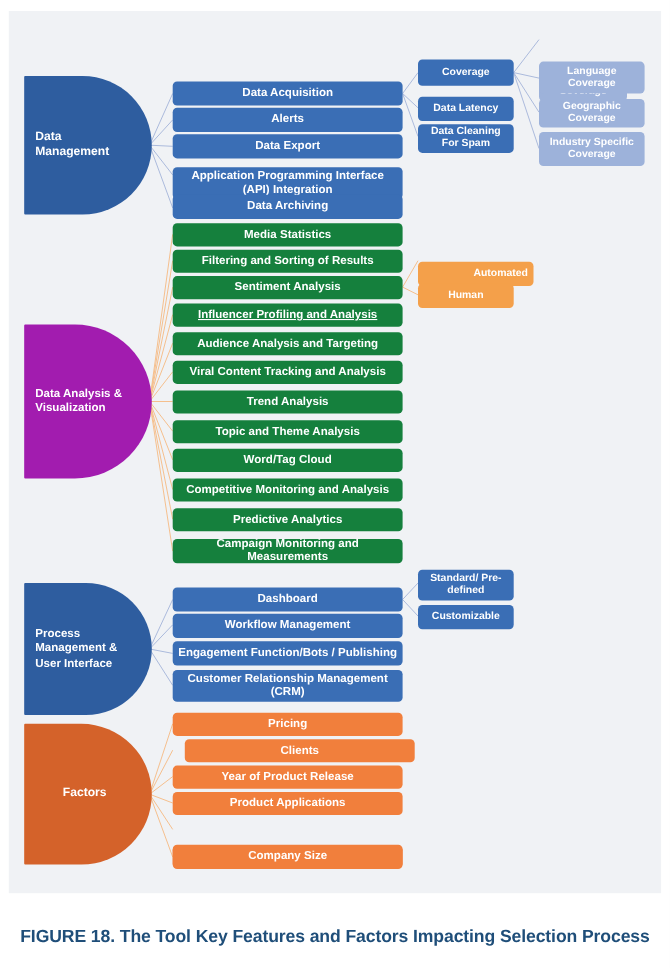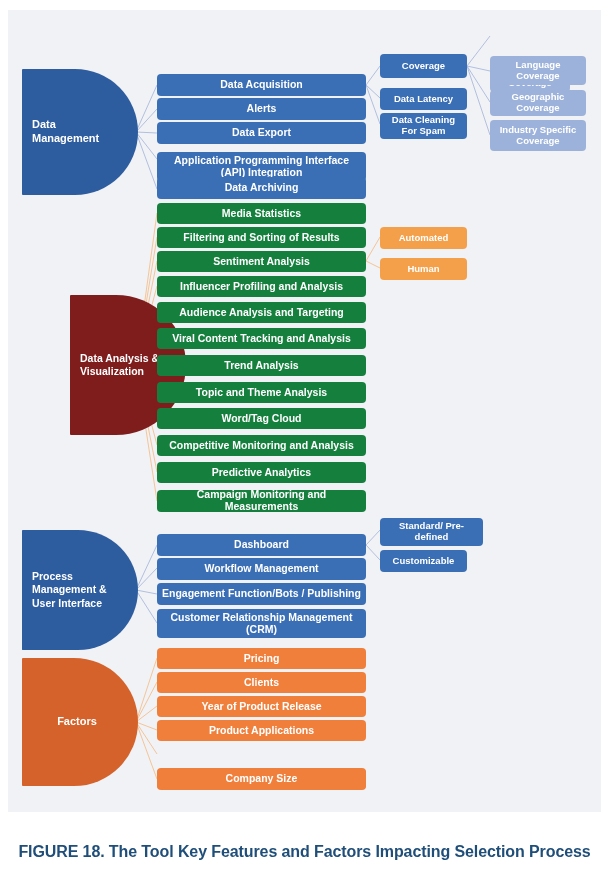--- a/index.html
+++ b/index.html
@@ -40,21 +40,21 @@
     position:absolute;
     box-sizing:border-box;
     display:flex;align-items:center;justify-content:center;
     text-align:left;
     color:#ffffff;font-weight:bold;
     line-height:1.25;
     border-radius:14px 999px 999px 14px;
     padding:4px 16px 4px 10px;
   }
   .hub-dm{background:#2e5d9f;}
-  .hub-dav{background:#7f1d1d;margin-left:48px;}
+  .hub-dav{background:#a21caf;}
   .hub-pm{background:#2e5d9f;}
   .hub-f{background:#d4622a;}
 
   .blue-main{background:#3a6eb5;font-size:10.5px;}
   .blue-mid{background:#3a6eb5;font-size:9.5px;}
   .blue-light{background:#9db2da;font-size:9.5px;}
   .orange-main{background:#15803d;font-size:10.5px;}
   .orange-mid{background:#f4a04a;font-size:9.5px;}
   .orange-dark{background:#f17f3c;font-size:10.5px;}
 
@@ -181,21 +181,21 @@
 
     <div class="node orange-main" style="left:149px;top:193px;width:209px;height:21px;">
       <span>Media Statistics</span>
     </div>
     <div class="node orange-main" style="left:149px;top:217px;width:209px;height:21px;">
       <span>Filtering and Sorting of Results</span>
     </div>
     <div class="node orange-main" style="left:149px;top:241px;width:209px;height:21px;">
       <span>Sentiment Analysis</span>
     </div>
-    <div class="node orange-main" style="left:149px;top:266px;width:209px;height:21px;">
+    <div class="node orange-main" style="left:149px;top:266px;width:209px;height:21px;text-decoration:underline;">
       <span>Influencer Profiling and Analysis</span>
     </div>
     <div class="node orange-main" style="left:149px;top:292px;width:209px;height:21px;">
       <span>Audience Analysis and Targeting</span>
     </div>
     <div class="node orange-main" style="left:149px;top:318px;width:209px;height:21px;">
       <span>Viral Content Tracking and Analysis</span>
     </div>
     <div class="node orange-main" style="left:149px;top:345px;width:209px;height:21px;">
       <span>Trend Analysis</span>
@@ -209,21 +209,21 @@
     <div class="node orange-main" style="left:149px;top:425px;width:209px;height:21px;">
       <span>Competitive Monitoring and Analysis</span>
     </div>
     <div class="node orange-main" style="left:149px;top:452px;width:209px;height:21px;">
       <span>Predictive Analytics</span>
     </div>
     <div class="node orange-main" style="left:149px;top:480px;width:209px;height:22px;">
       <span>Campaign Monitoring and Measurements</span>
     </div>
 
-    <div class="node orange-mid" style="left:372px;top:217px;width:87px;height:22px;">
+    <div class="node orange-mid" style="left:372px;top:228px;width:105px;height:22px;justify-content:flex-end;">
       <span>Automated</span>
     </div>
     <div class="node orange-mid" style="left:372px;top:248px;width:87px;height:22px;">
       <span>Human</span>
     </div>
 
     <div class="hub hub-pm" style="left:14px;top:520px;width:116px;height:120px;font-size:10.5px;">
       <span>Process Management &amp; User Interface</span>
     </div>
 
@@ -233,35 +233,35 @@
     <div class="node blue-main" style="left:149px;top:548px;width:209px;height:22px;">
       <span>Workflow Management</span>
     </div>
     <div class="node blue-main" style="left:149px;top:573px;width:209px;height:22px;">
       <span>Engagement Function/Bots / Publishing</span>
     </div>
     <div class="node blue-main" style="left:149px;top:599px;width:209px;height:29px;">
       <span>Customer Relationship Management (CRM)</span>
     </div>
 
-    <div class="node blue-mid" style="left:372px;top:508px;width:103px;height:28px;">
+    <div class="node blue-mid" style="left:372px;top:508px;width:87px;height:28px;">
       <span>Standard/ Pre-defined</span>
     </div>
     <div class="node blue-mid" style="left:372px;top:540px;width:87px;height:22px;">
       <span>Customizable</span>
     </div>
 
     <div class="hub hub-f" style="left:14px;top:648px;width:116px;height:128px;font-size:11px;">
       <span>Factors</span>
     </div>
 
     <div class="node orange-dark" style="left:149px;top:638px;width:209px;height:21px;">
       <span>Pricing</span>
     </div>
-    <div class="node orange-dark" style="left:149px;top:662px;width:209px;height:21px;">
+    <div class="node orange-dark" style="left:160px;top:662px;width:209px;height:21px;">
       <span>Clients</span>
     </div>
     <div class="node orange-dark" style="left:149px;top:686px;width:209px;height:21px;">
       <span>Year of Product Release</span>
     </div>
     <div class="node orange-dark" style="left:149px;top:710px;width:209px;height:21px;">
       <span>Product Applications</span>
     </div>
     <div class="node orange-dark" style="left:149px;top:734px;width:209px;height:21px;margin-top:25px;">
       <span>Industry Focus</span>

